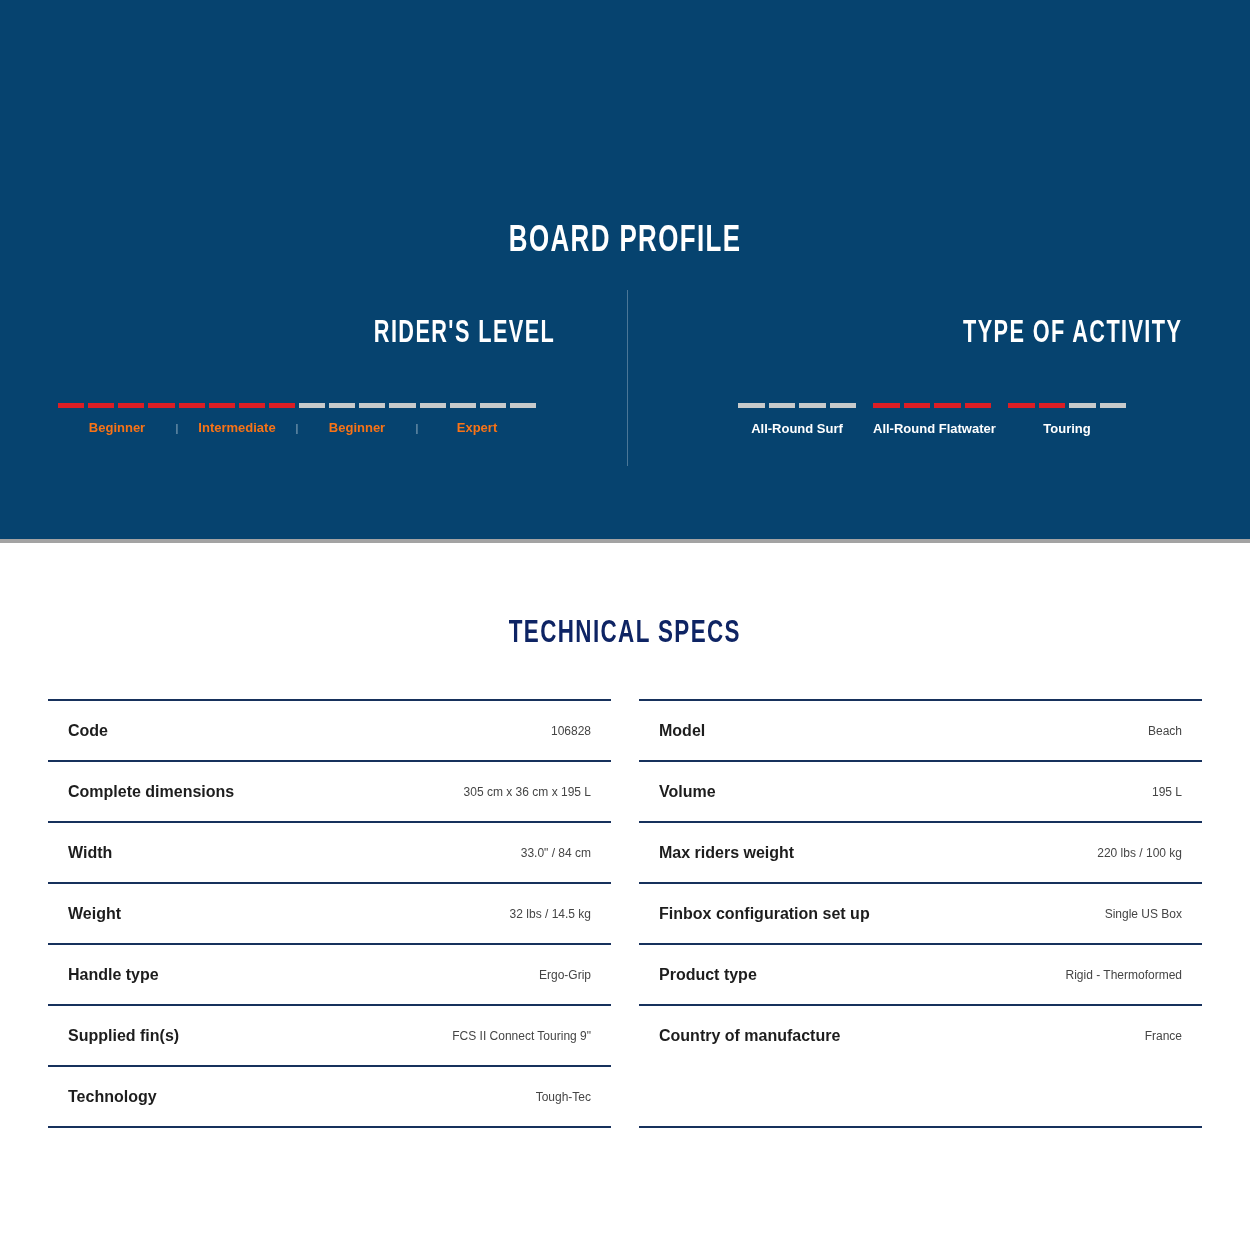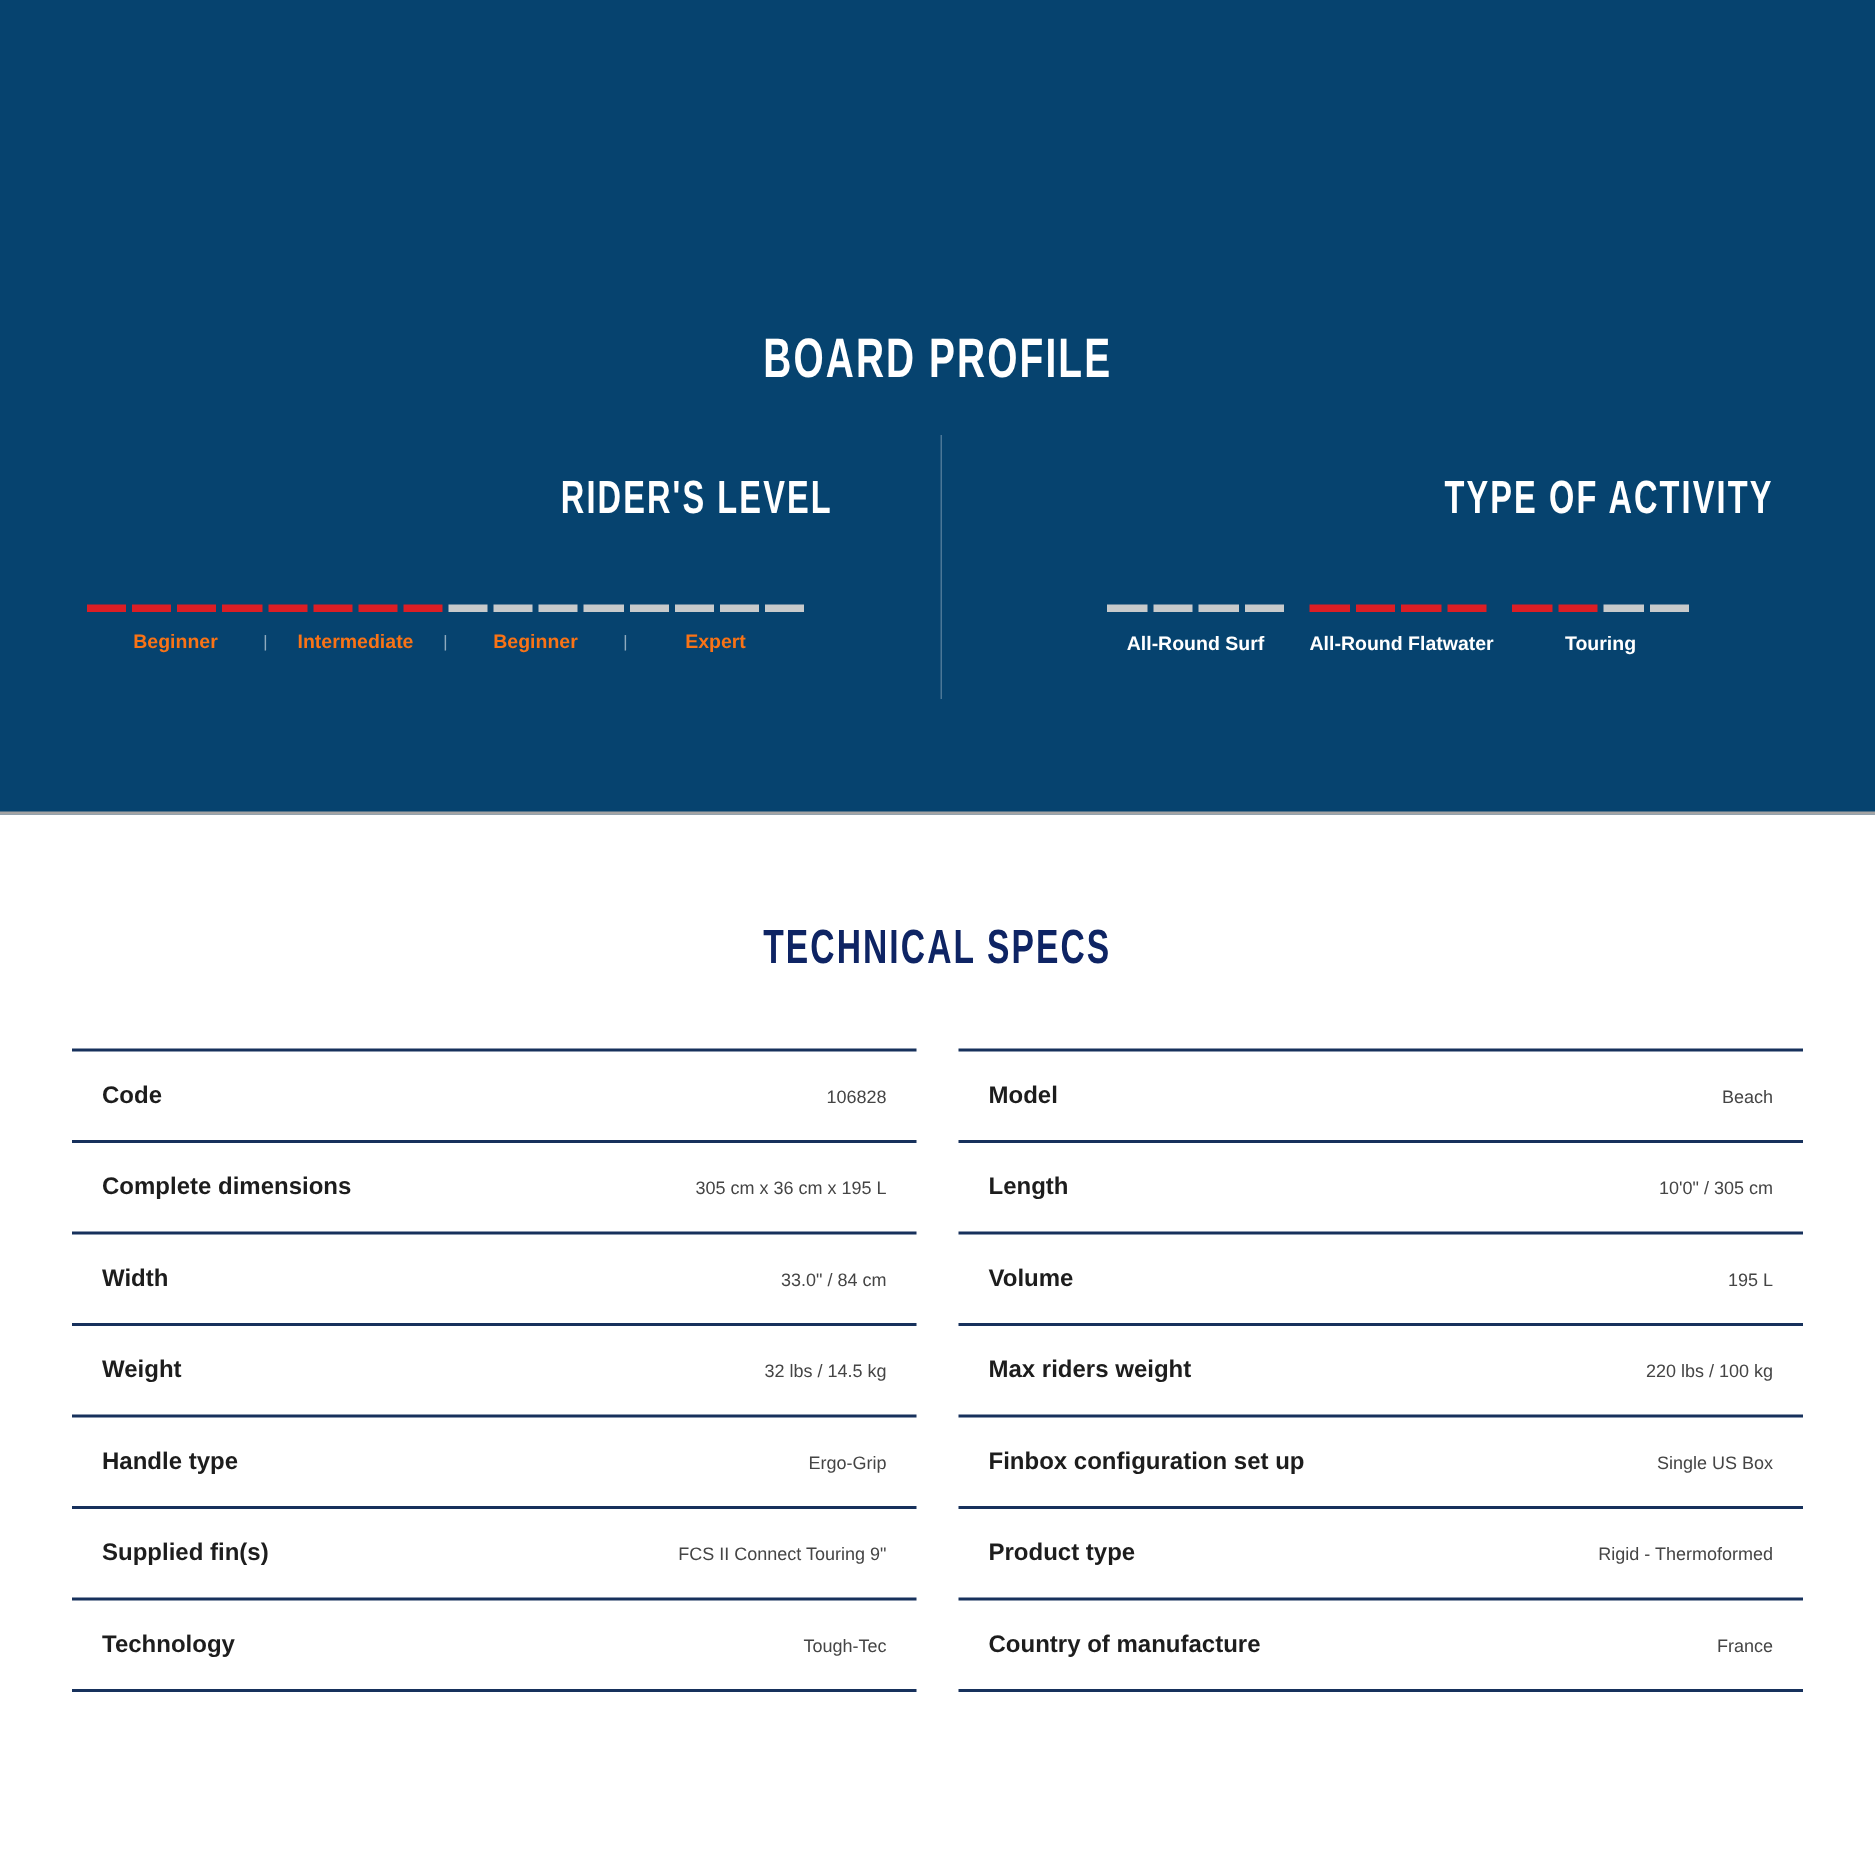--- a/index.html
+++ b/index.html
@@ -11,21 +11,21 @@
     --label-dark:#1D1D1D;
     --value-gray:#454545;
   }
   *{margin:0;padding:0;box-sizing:border-box;}
   html,body{width:1250px;height:1250px;background:#ffffff;overflow:hidden;
     font-family:"Liberation Sans", sans-serif;}
   .condensed{display:inline-block;transform:scaleX(0.70);transform-origin:50% 50%;
     letter-spacing:2px;white-space:nowrap;}
   
   .hero{position:relative;width:1250px;height:543px;background:var(--hero-bg);
-    border-bottom:2px solid #a3a3a3;}
+    border-bottom:4px solid #a3a3a3;}
   .hero-title{position:absolute;top:220px;left:0;width:100%;text-align:center;
     color:#ffffff;font-size:37px;font-weight:700;line-height:1;}
   .hero-col{position:absolute;top:0;height:100%;}
   .hero-col-left{left:0;width:594px;}
   .hero-col-right{left:635px;width:594px;}
   .hero-divider{position:absolute;left:627px;top:290px;width:1px;height:176px;
     background:rgba(255,255,255,0.28);}
   .hero-subtitle{position:absolute;top:316px;left:0;width:100%;text-align:right;
     color:#ffffff;font-size:31px;font-weight:700;line-height:1;}
   .bar{display:flex;gap:4px;height:5px;}
@@ -167,24 +167,20 @@
           <div class="spec-label">Technology</div>
           <div class="spec-value">Tough-Tec</div>
         </div>
       </div>
     <div class="spec-table">
         <div class="spec-row">
           <div class="spec-label">Model</div>
           <div class="spec-value">Beach</div>
         </div>
         <div class="spec-row">
-          <div class="spec-label">Length</div>
-          <div class="spec-value">10'0" / 305 cm</div>
-        </div>
-        <div class="spec-row">
           <div class="spec-label">Volume</div>
           <div class="spec-value">195 L</div>
         </div>
         <div class="spec-row">
           <div class="spec-label">Max riders weight</div>
           <div class="spec-value">220 lbs / 100 kg</div>
         </div>
         <div class="spec-row">
           <div class="spec-label">Finbox configuration set up</div>
           <div class="spec-value">Single US Box</div>

